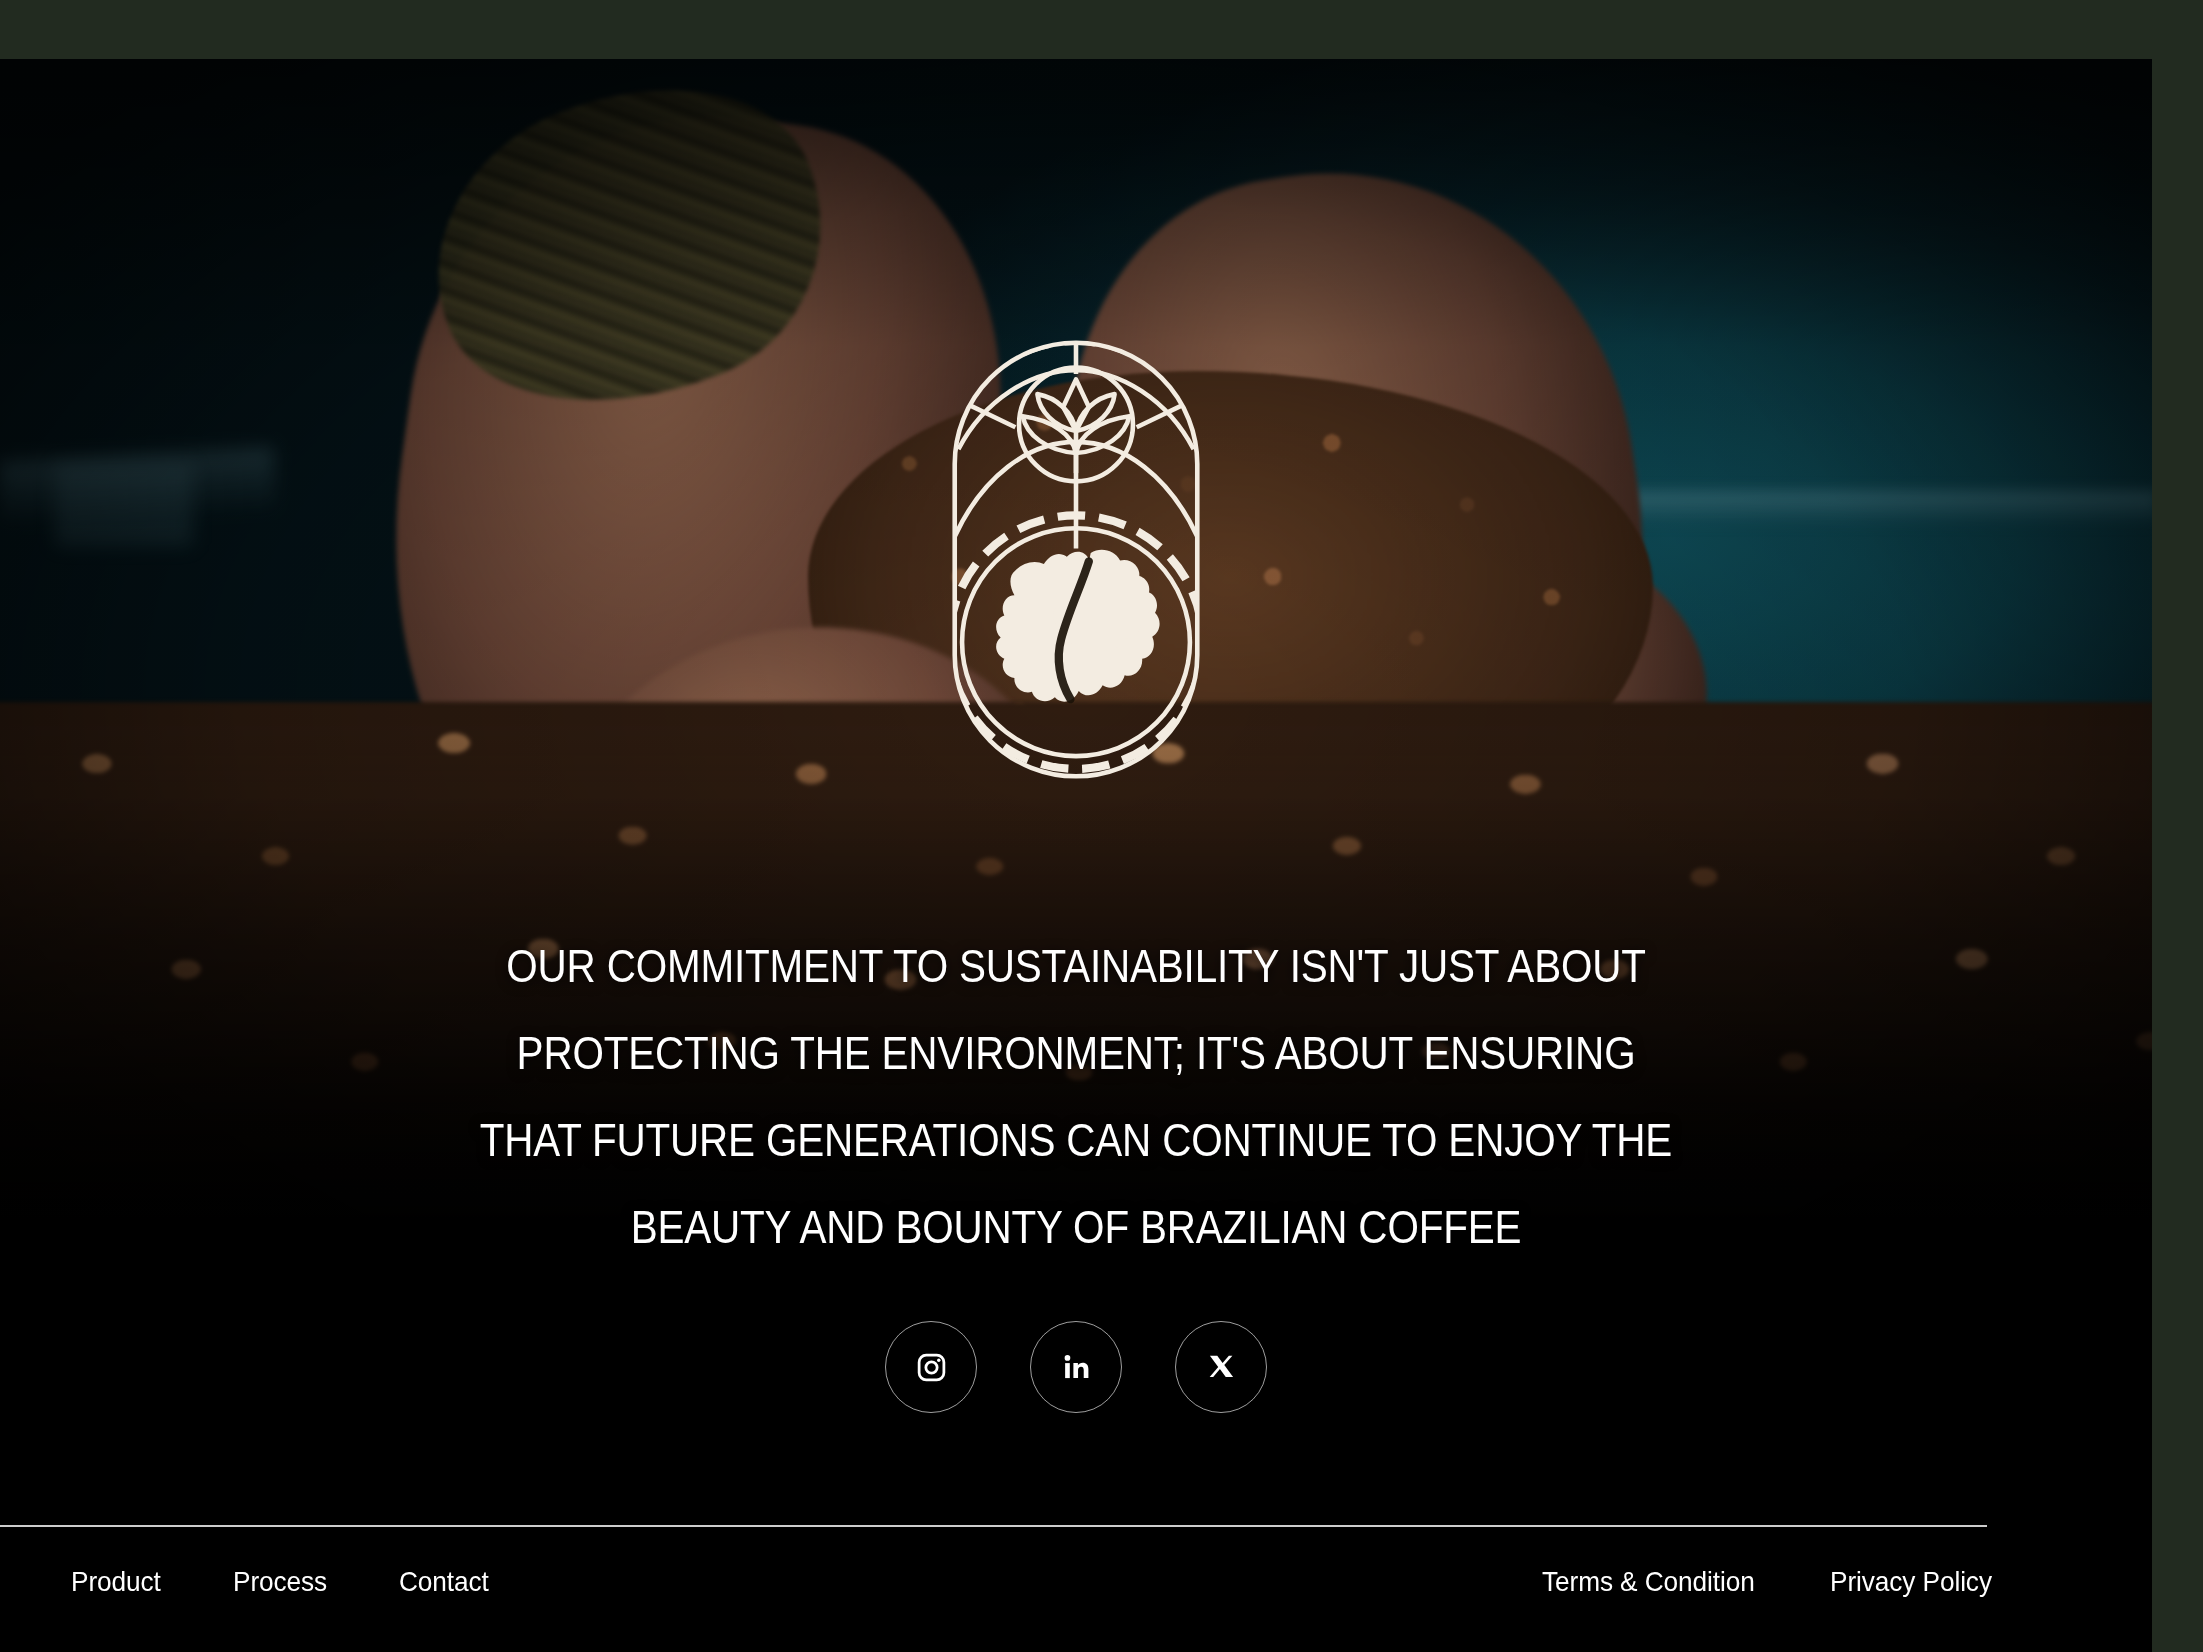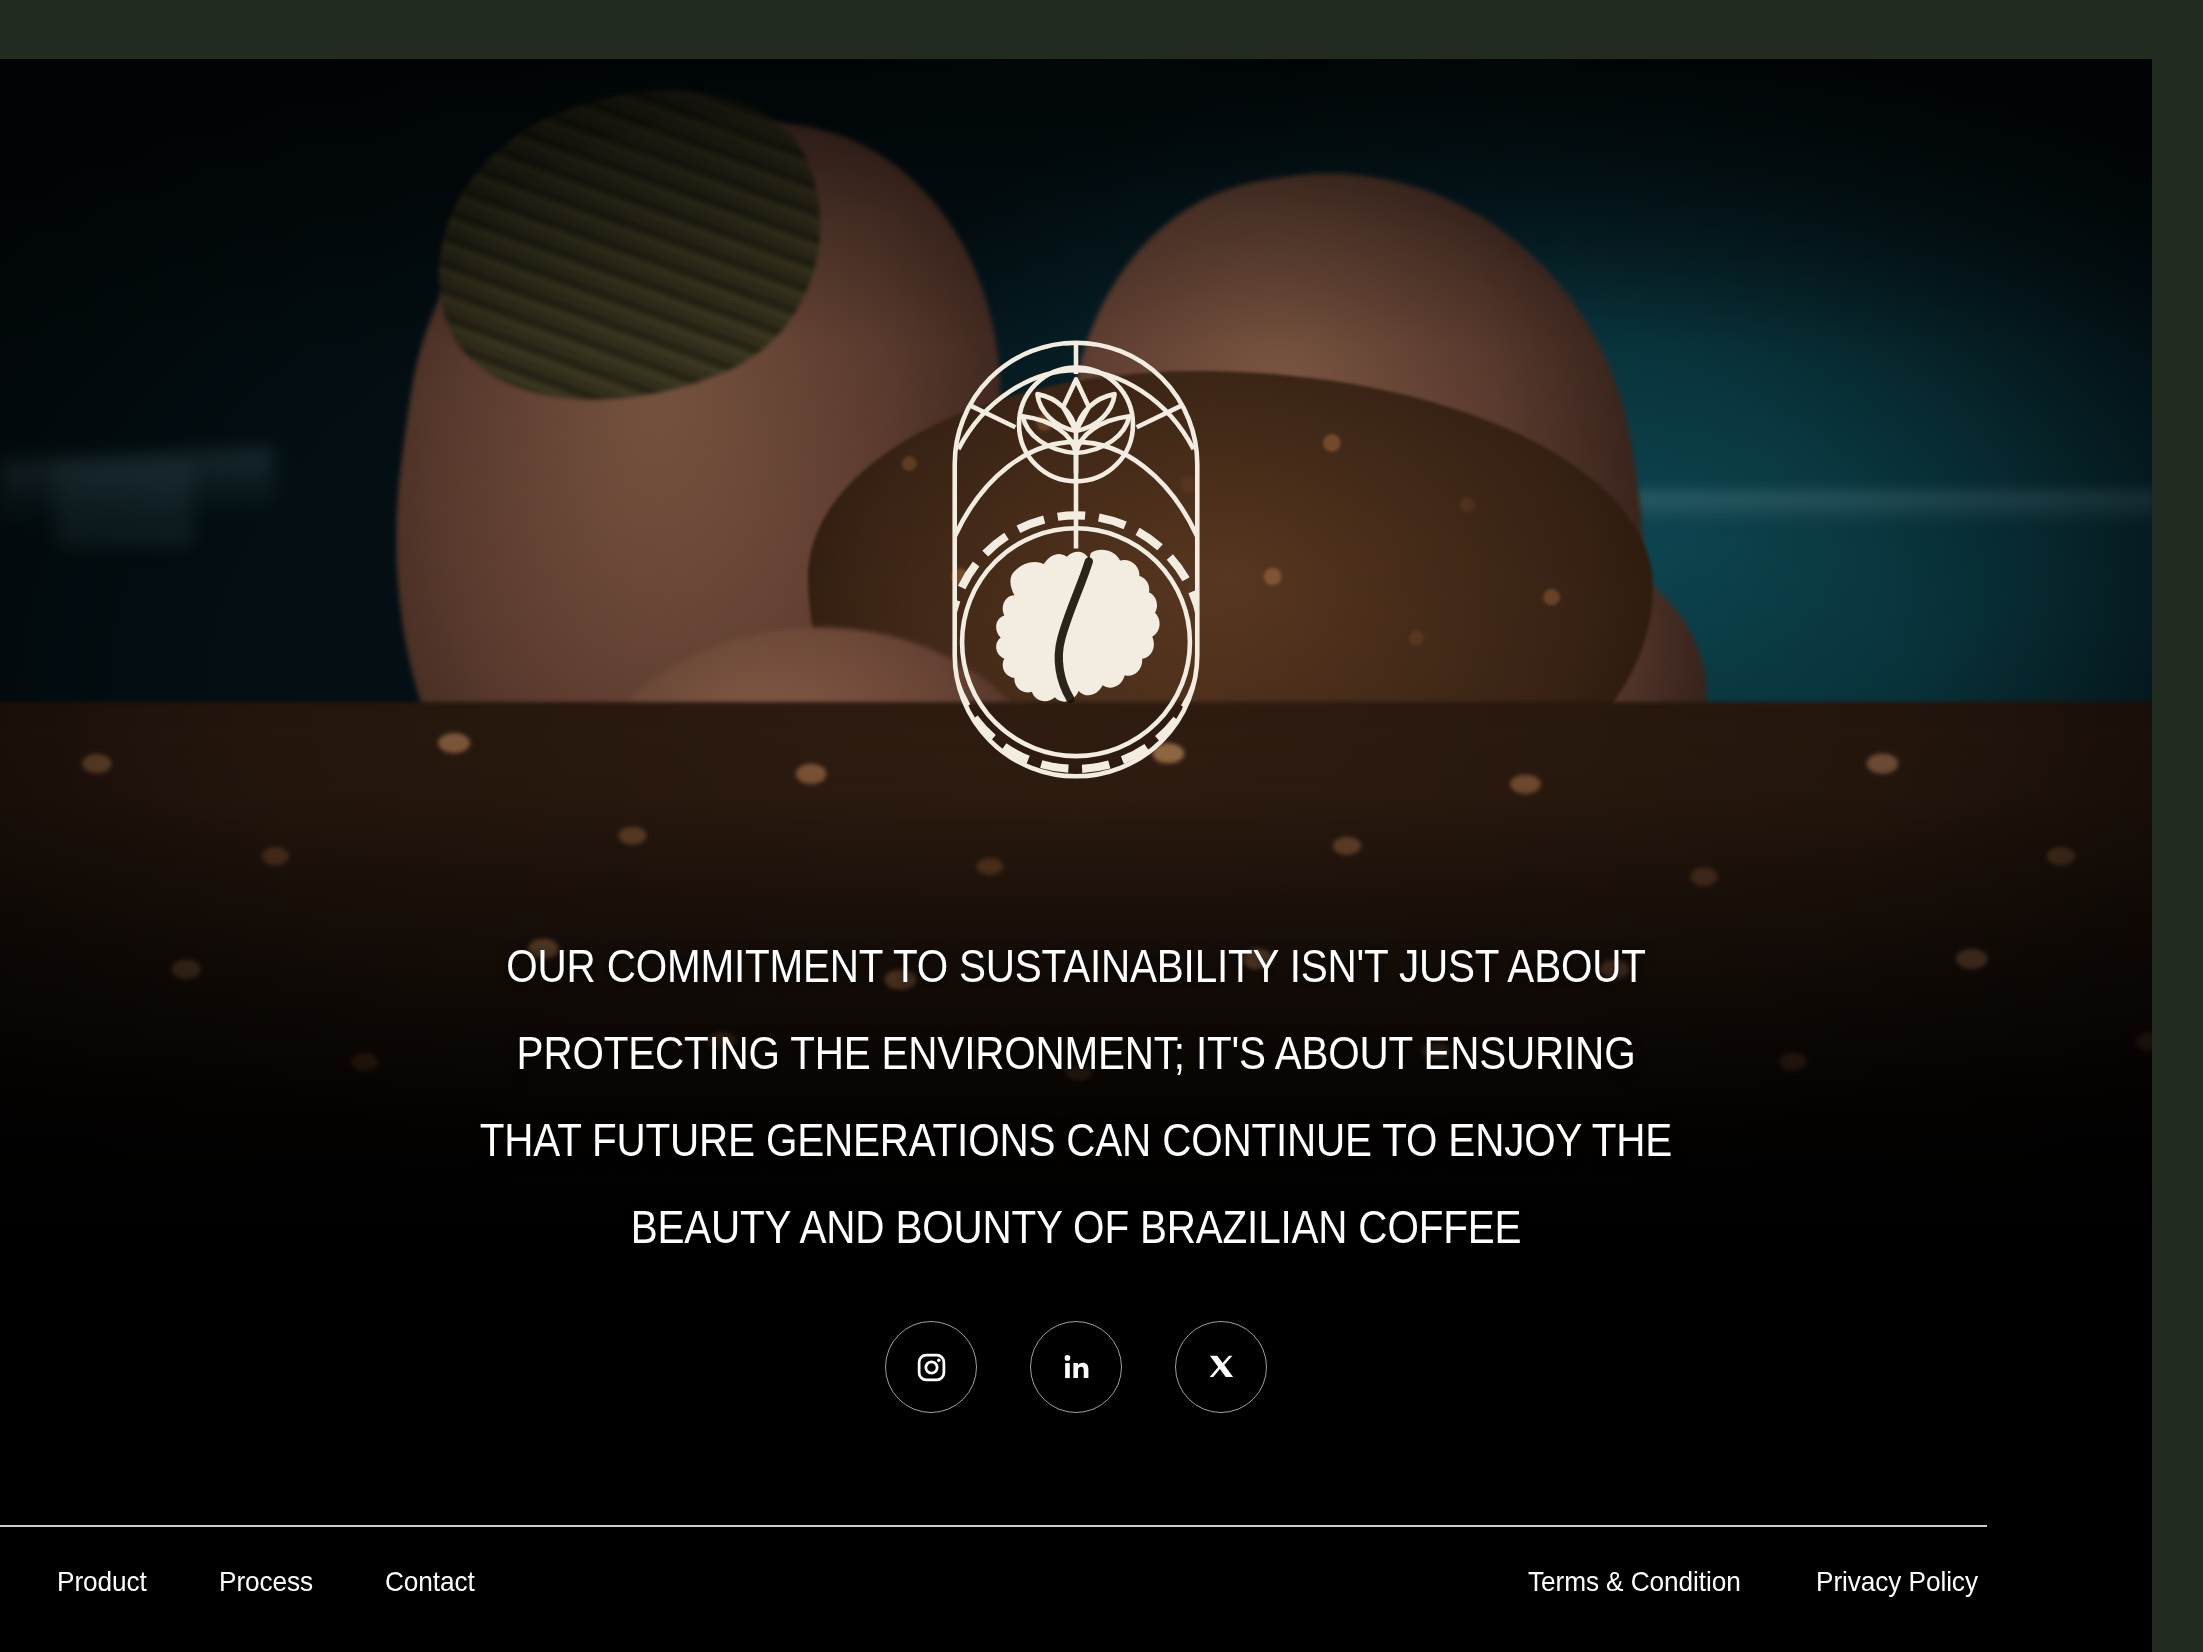--- a/index.html
+++ b/index.html
@@ -211,21 +211,21 @@
     cursor:pointer;
   }
   .social-btn svg { display:block; }
 
   .footer-divider {
     position:absolute; left:0; top:1466px; width:1987px; height:1.8px;
     background:rgba(255,255,255,.80);
   }
 
   .footer-bar {
-    position:absolute; left:4px; top:1506px; width:2152px; height:83px;
+    position:absolute; left:18px; top:1506px; width:2152px; height:83px;
   }
   .footer-left  { position:absolute; left:53px;  top:0; display:flex; gap:0; }
   .footer-right { position:absolute; right:164px; top:0; display:flex; gap:0;text-align:right; }
   .footer-link {
     color:#ffffff;
     font-family:"Liberation Sans Narrow","Liberation Sans", sans-serif;
     font-size:28.5px;
     font-weight:300;
     letter-spacing:-0.1px;
     text-decoration:none;

